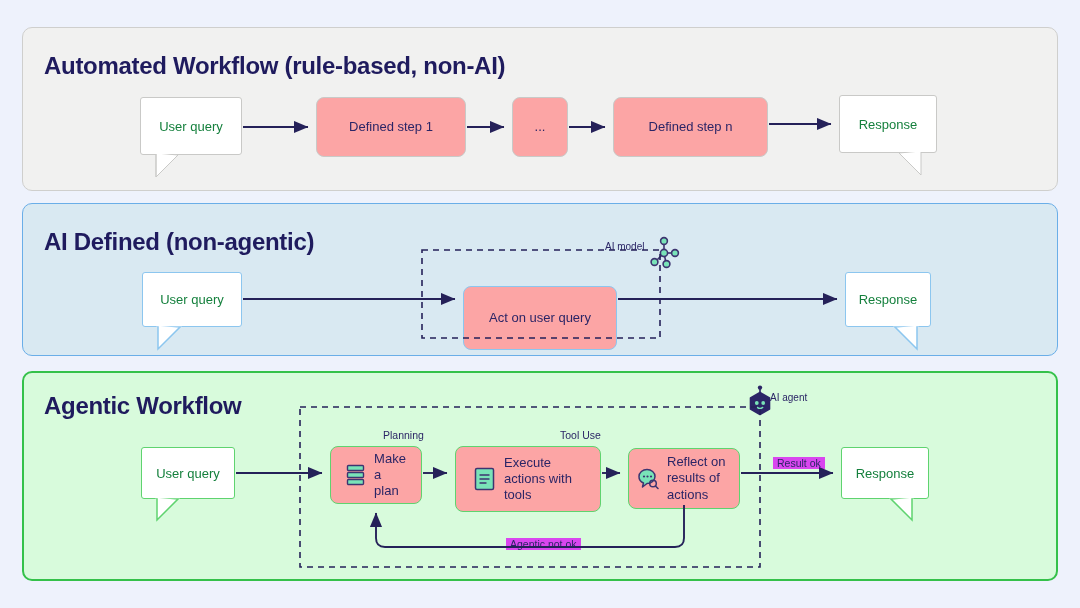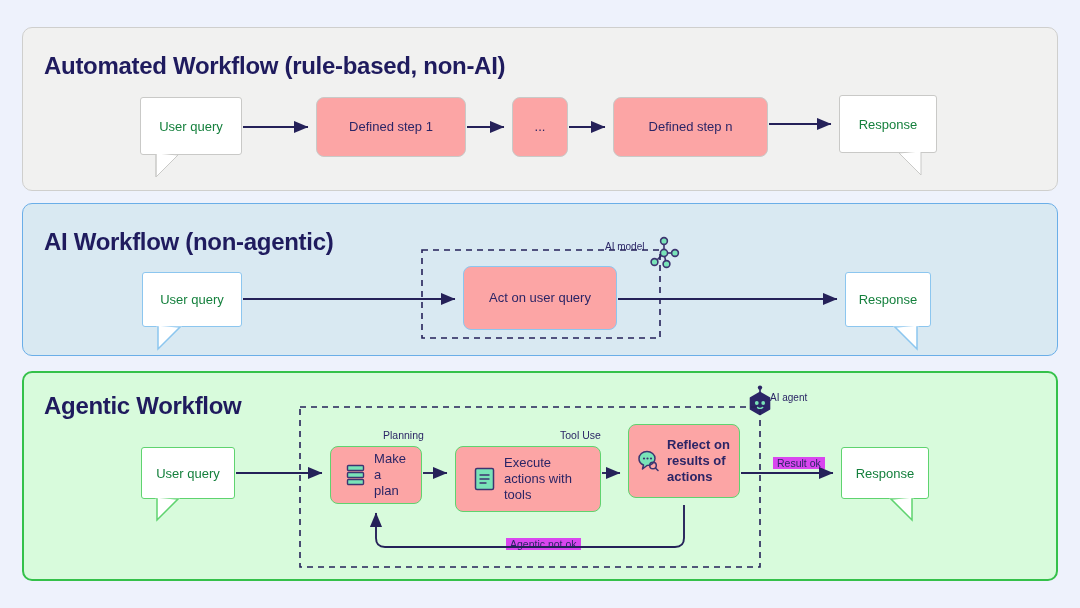--- a/index.html
+++ b/index.html
@@ -31,21 +31,21 @@
   #title-agentic{left:44px;top:392px;}
 
   
   .node{
     position:absolute;box-sizing:border-box;
     background:#fca5a5;border-radius:8px;
     display:flex;align-items:center;justify-content:center;
     color:#2b2566;font-size:13px;line-height:1.25;text-align:center;
   }
   .node.gray{border:1px solid #c9c9c7;}
-  .node.blue{border:1.5px solid #8cc6ef;}
+  .node.blue{border:1.5px solid #8cc6ef;margin-top:20px;}
   .node.green{border:1.5px solid #5fd36f;}
 
   
   .bubble{position:absolute;}
   .bubble .body{
     position:absolute;left:0;top:0;width:100%;height:100%;
     box-sizing:border-box;background:#fff;border-radius:3px;
     display:flex;align-items:center;justify-content:center;
     color:#15803d;font-size:13px;
   }
@@ -98,21 +98,21 @@
 
   <div class="bubble" style="left:839px;top:95px;width:98px;height:58px;">
     <div class="body gray">Response</div>
     <svg width="40" height="26" style="left:58px;top:56px;">
       <path d="M24,0 L24,24 L2,2 Z" fill="#ffffff" stroke="#c9c9c7" stroke-width="1"></path>
       <line x1="1" y1="0" x2="25" y2="0" stroke="#ffffff" stroke-width="2"></line>
     </svg>
   </div>
 
   <div class="panel" id="panel-ai"></div>
-  <div class="panel-title" id="title-ai">AI Workflow (non-agentic)</div>
+  <div class="panel-title" id="title-ai">AI Defined (non-agentic)</div>
 
   <div class="bubble" style="left:142px;top:272px;width:100px;height:55px;">
     <div class="body blue">User query</div>
     <svg width="40" height="26" style="left:14px;top:53px;">
       <path d="M2,0 L2,24 L24,2 Z" fill="#ffffff" stroke="#8cc6ef" stroke-width="1.5"></path>
       <line x1="0" y1="0" x2="26" y2="0" stroke="#ffffff" stroke-width="2.5"></line>
     </svg>
   </div>
 
   <div class="node blue" style="left:463px;top:266px;width:154px;height:64px;">
@@ -185,21 +185,21 @@
             <line x1="6" y1="12" x2="15" y2="12"></line>
             <line x1="6" y1="16" x2="12" y2="16"></line>
           </g>
         </svg>
       </span>
       <span class="txt">Execute actions with tools</span>
     </div>
   </div>
 
   <div class="caplabel" style="left:693px;top:429px;margin-top:24px;">Reflection</div>
-  <div class="node green" style="left:628px;top:424px;width:112px;height:74px;font-weight:bold;">
+  <div class="node green" style="left:628px;top:448px;width:112px;height:61px;">
     <div class="inner" style="gap:7px;padding:0 7px;">
       <span class="iconbox">
         <svg width="24" height="24" viewBox="0 0 24 24">
           <path d="M3,9.5 a8,7 0 1,1 8,7 l-4.5,3.5 l1,-4 a8,7 0 0,1 -4.5,-6.5 z" fill="#79e3b8" stroke="#3d3470" stroke-width="1.5" stroke-linejoin="round"></path>
           <g fill="#3d3470">
             <circle cx="8" cy="9.5" r="1.1"></circle>
             <circle cx="11.5" cy="9.5" r="1.1"></circle>
             <circle cx="15" cy="9.5" r="1.1"></circle>
           </g>
           <circle cx="17" cy="16.5" r="3.3" fill="none" stroke="#3d3470" stroke-width="1.5"></circle>

